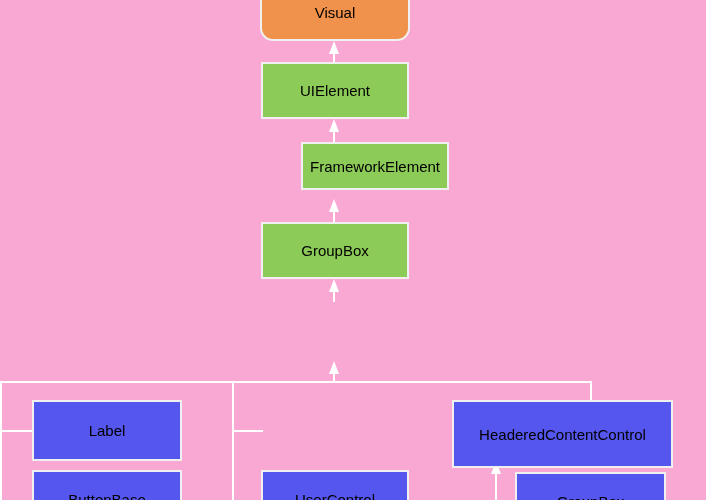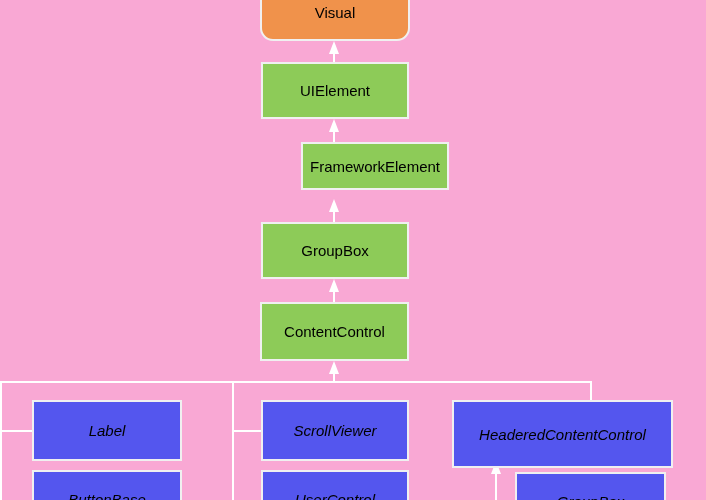--- a/index.html
+++ b/index.html
@@ -28,21 +28,20 @@
   }
   .node.orange {
     background: #f0924b;
     border-radius: 13px;
   }
   .node.green {
     background: #8dcb58;
   }
   .node.blue {
     background: #5456ee;
-    font-style: italic;
   }
   .line {
     position: absolute;
     background: #ffffff;
   }
   .arrow {
     position: absolute;
     width: 12px;
     display: flex;
     flex-direction: column;
@@ -99,25 +98,23 @@
   </div>
 
   <div class="node orange" style="left:260px;top:-16px;width:150px;height:57px;">Visual</div>
 
   <div class="node green" style="left:261px;top:62px;width:148px;height:57px;">UIElement</div>
 
   <div class="node green" style="left:261px;top:142px;width:148px;height:48px;margin-left:40px;">FrameworkElement</div>
 
   <div class="node green" style="left:261px;top:222px;width:148px;height:57px;">GroupBox</div>
 
-  <div class="node green" style="left:260px;top:302px;width:149px;height:59px;">ContentControl</div>
 
   <div class="node blue" style="left:32px;top:400px;width:150px;height:61px;">Label</div>
 
-  <div class="node blue" style="left:261px;top:400px;width:148px;height:61px;">ScrollViewer</div>
 
   <div class="node blue" style="left:452px;top:400px;width:221px;height:68px;">HeaderedContentControl</div>
 
   <div class="node blue" style="left:32px;top:470px;width:150px;height:58px;">ButtonBase</div>
 
   <div class="node blue" style="left:261px;top:470px;width:148px;height:58px;">UserControl</div>
 
   <div class="node blue" style="left:515px;top:472px;width:151px;height:58px;">GroupBox</div>
 
 </div>

